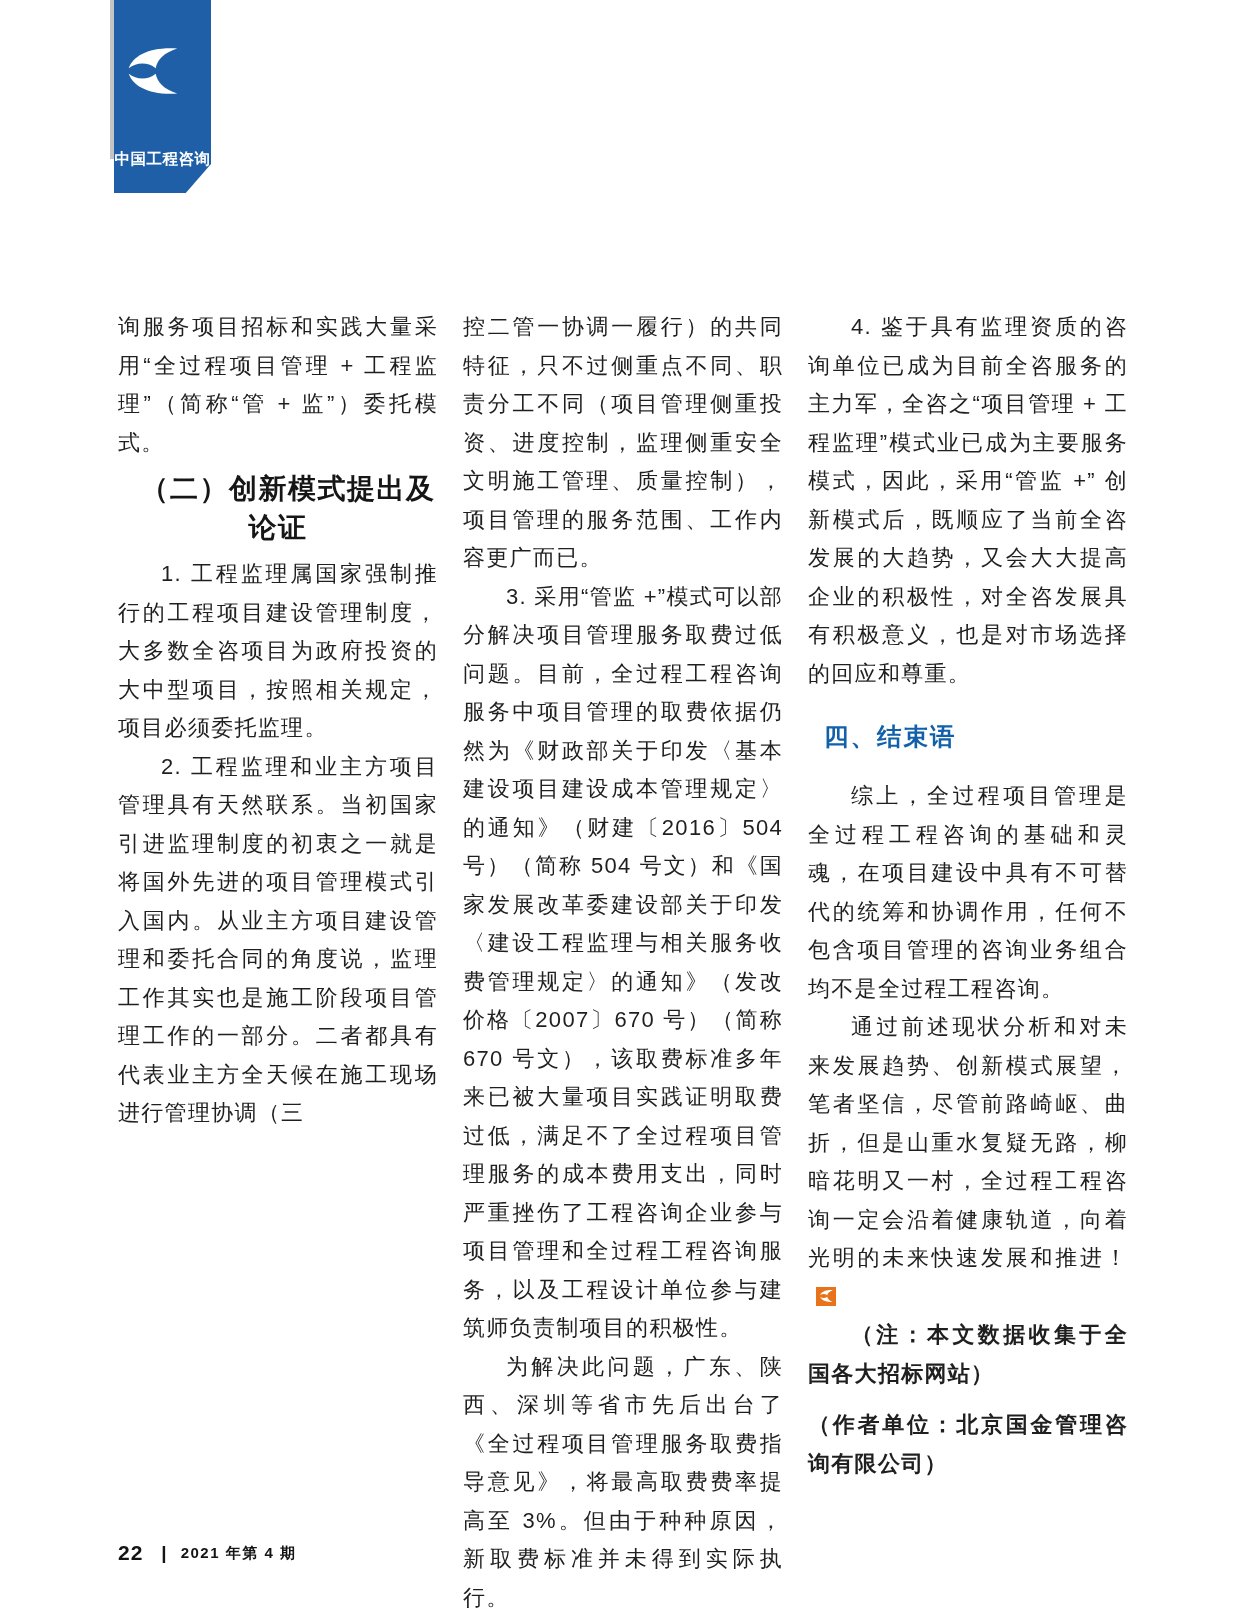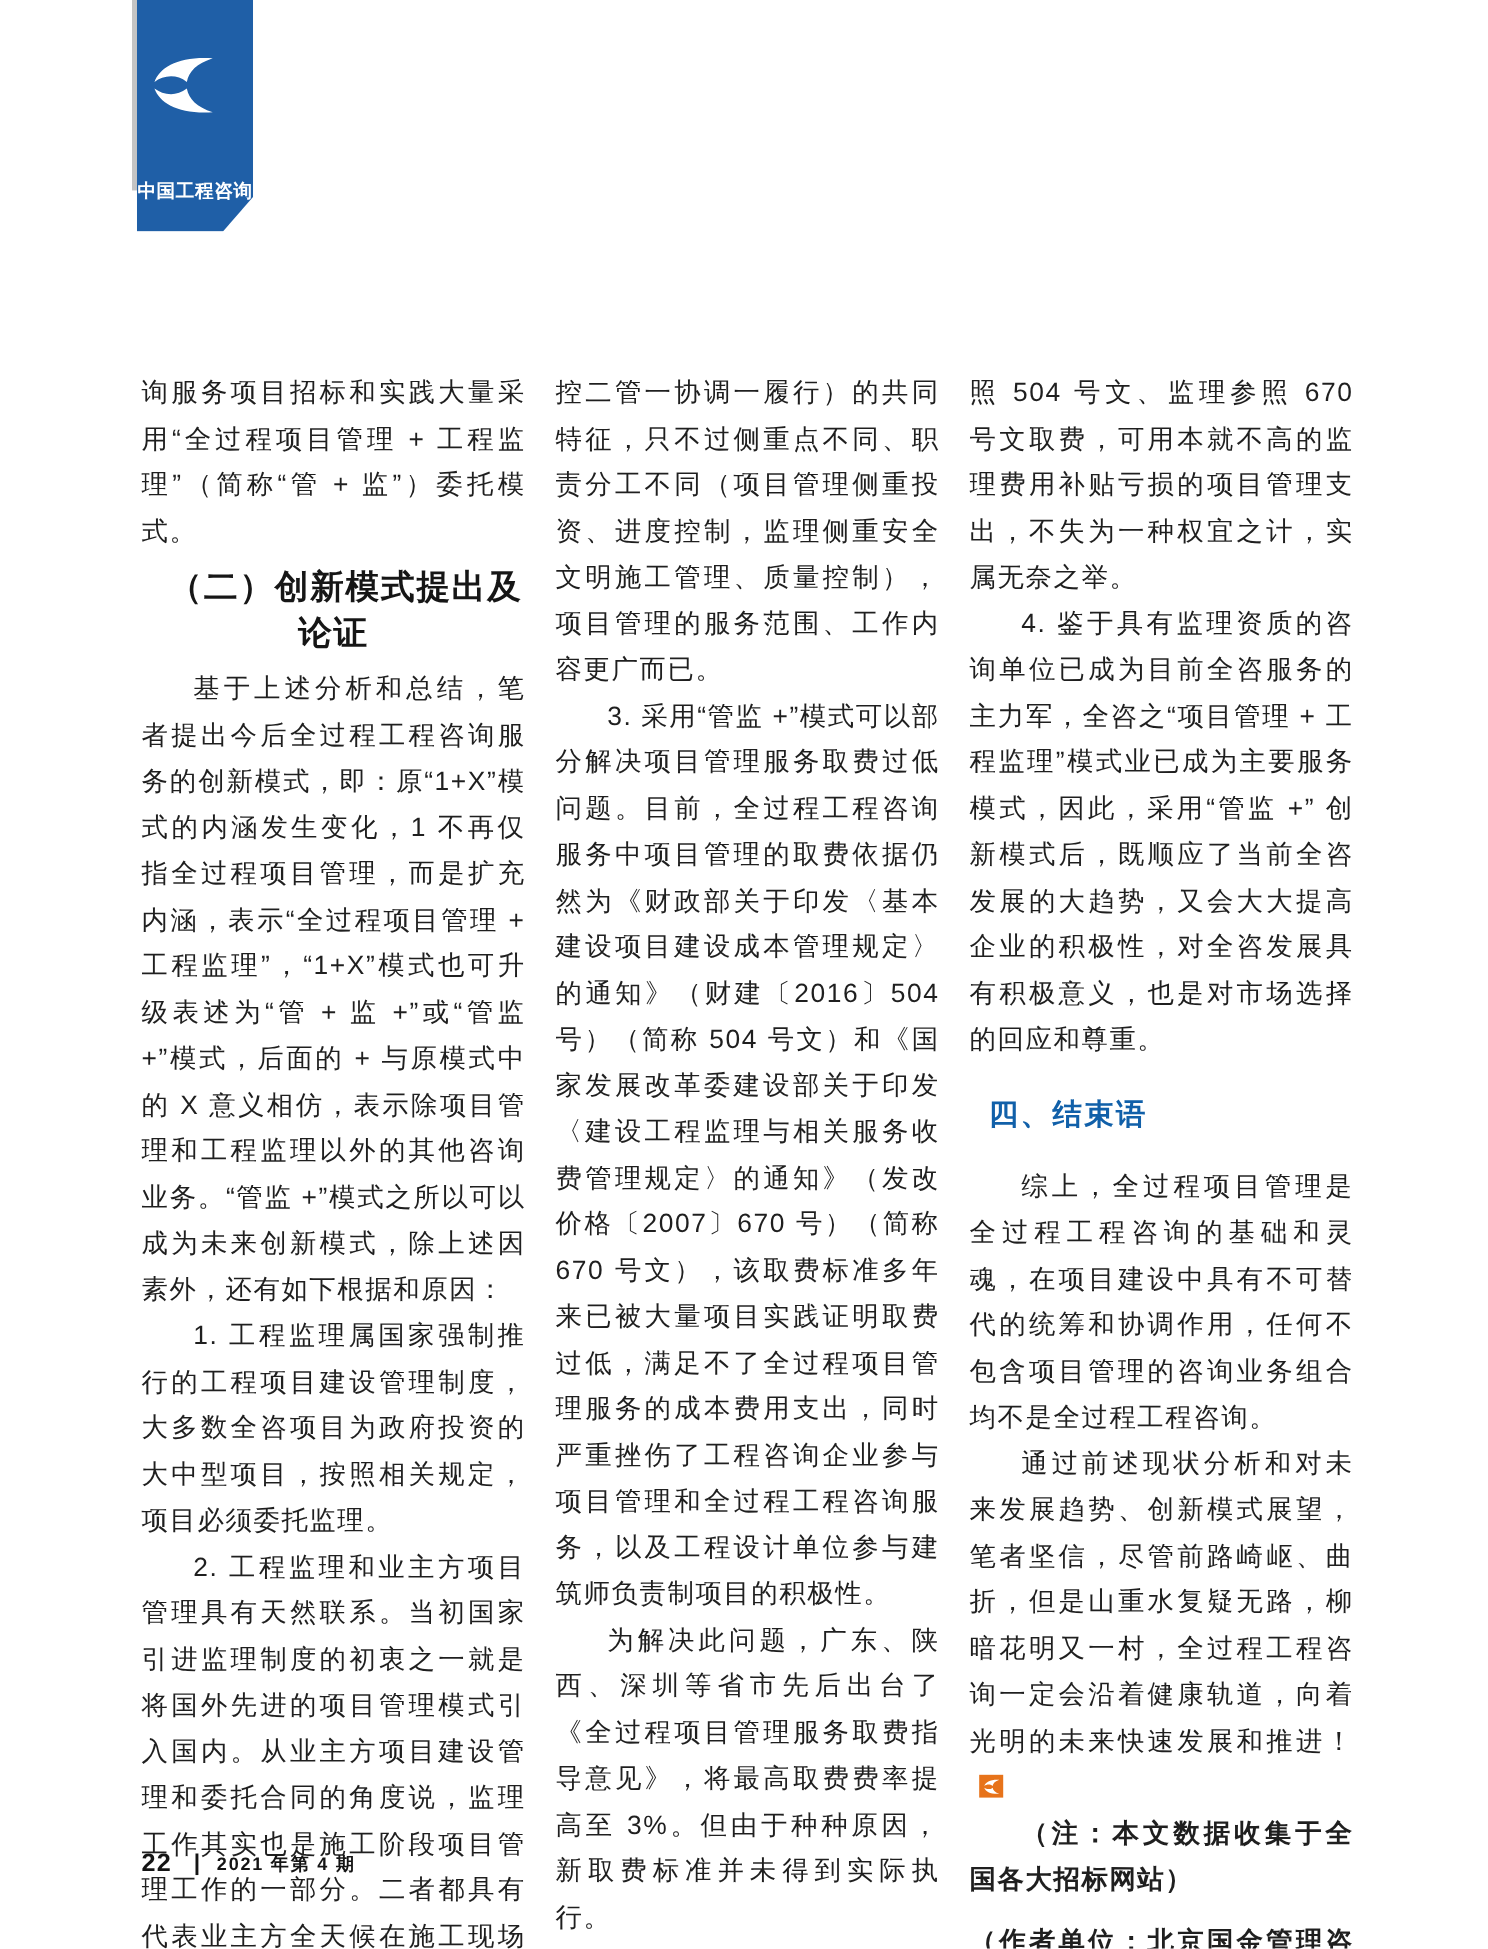--- a/index.html
+++ b/index.html
@@ -54,34 +54,32 @@
       </svg>
       <div class="logo-text">中国工程咨询</div>
     </div>
   </div>
 
   <div class="columns">
 
     <div class="col">
       <p class="body"><span>询服务项目招标和实践大量采用“全过程项目管理 + 工程监理”（简称“管 + 监”）委托模式。</span></p>
       <h3 class="h3">（二）创新模式提出及论证</h3>
-      <p class="body indent"><span>基于上述分析和总结，笔者提出今后全过程工程咨询服务的创新模式，即：原“1+X”模式的内涵发生变化，1 不再仅指全过程项目管理，而是扩充内涵，表示“全过程项目管理 + 工程监理”，“1+X”模式也可升级表述为“管 + 监 +”或“管监 +”模式，后面的 + 与原模式中的 X 意义相仿，表示除项目管理和工程监理以外的其他咨询业务。“管监 +”模式之所以可以成为未来创新模式，除上述因素外，还有如下根据和原因：</span></p>
       <p class="body indent"><span>1. 工程监理属国家强制推行的工程项目建设管理制度，大多数全咨项目为政府投资的大中型项目，按照相关规定，项目必须委托监理。</span></p>
       <p class="body indent"><span>2. 工程监理和业主方项目管理具有天然联系。当初国家引进监理制度的初衷之一就是将国外先进的项目管理模式引入国内。从业主方项目建设管理和委托合同的角度说，监理工作其实也是施工阶段项目管理工作的一部分。二者都具有代表业主方全天候在施工现场进行管理协调（三</span></p>
     </div>
 
     <div class="col">
       <p class="body"><span>控二管一协调一履行）的共同特征，只不过侧重点不同、职责分工不同（项目管理侧重投资、进度控制，监理侧重安全文明施工管理、质量控制），项目管理的服务范围、工作内容更广而已。</span></p>
       <p class="body indent"><span>3. 采用“管监 +”模式可以部分解决项目管理服务取费过低问题。目前，全过程工程咨询服务中项目管理的取费依据仍然为《财政部关于印发〈基本建设项目建设成本管理规定〉的通知》（财建〔2016〕504 号）（简称 504 号文）和《国家发展改革委建设部关于印发〈建设工程监理与相关服务收费管理规定〉的通知》（发改价格〔2007〕670 号）（简称 670 号文），该取费标准多年来已被大量项目实践证明取费过低，满足不了全过程项目管理服务的成本费用支出，同时严重挫伤了工程咨询企业参与项目管理和全过程工程咨询服务，以及工程设计单位参与建筑师负责制项目的积极性。</span></p>
       <p class="body indent"><span>为解决此问题，广东、陕西、深圳等省市先后出台了《全过程项目管理服务取费指导意见》，将最高取费费率提高至 3%。但由于种种原因，新取费标准并未得到实际执行。</span></p>
       <p class="body indent"><span>因此，现实情况下采用创新的“管监 +”模式，项目管理按</span></p>
     </div>
 
     <div class="col">
-      <p class="body"><span>照 504 号文、监理参照 670 号文取费，可用本就不高的监理费用补贴亏损的项目管理支出，不失为一种权宜之计，实属无奈之举。</span></p>
       <p class="body indent"><span>4. 鉴于具有监理资质的咨询单位已成为目前全咨服务的主力军，全咨之“项目管理 + 工程监理”模式业已成为主要服务模式，因此，采用“管监 +” 创新模式后，既顺应了当前全咨发展的大趋势，又会大大提高企业的积极性，对全咨发展具有积极意义，也是对市场选择的回应和尊重。</span></p>
       <h2 class="h2-blue">四、结束语</h2>
       <p class="body indent"><span>综上，全过程项目管理是全过程工程咨询的基础和灵魂，在项目建设中具有不可替代的统筹和协调作用，任何不包含项目管理的咨询业务组合均不是全过程工程咨询。</span></p>
       <p class="body indent">
         <span>通过前述现状分析和对未来发展趋势、创新模式展望，笔者坚信，尽管前路崎岖、曲折，但是山重水复疑无路，柳暗花明又一村，全过程工程咨询一定会沿着健康轨道，向着光明的未来快速发展和推进！</span><span class="end-marker"><svg width="15" height="14" viewBox="0 0 60 60" xmlns="http://www.w3.org/2000/svg">
               <path d="M3,27 C8,13 26,3 57,5 C42,10 35,17 33,27 C23,19 11,21 3,27 Z" fill="#ffffff"></path>
               <path d="M3,33 C8,47 26,57 57,55 C42,50 35,43 33,33 C23,41 11,39 3,33 Z" fill="#ffffff"></path>
             </svg></span>
       </p>
       <p class="body indent note"><span>（注：本文数据收集于全国各大招标网站）</span></p>

